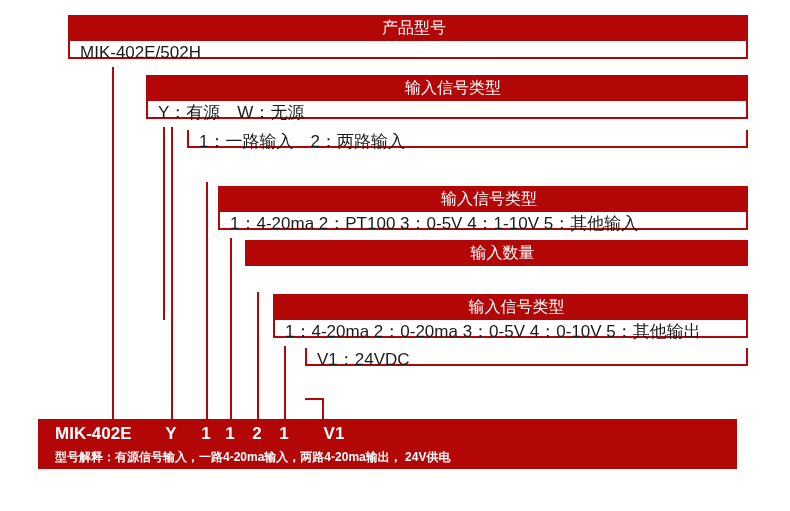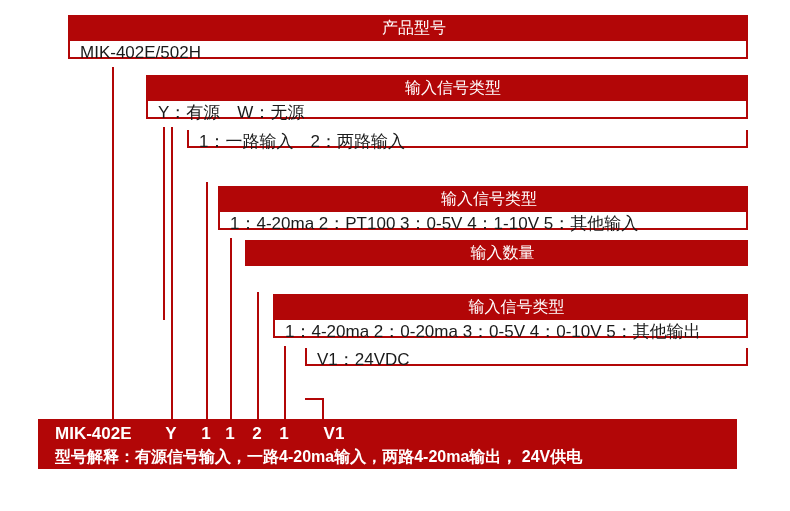--- a/index.html
+++ b/index.html
@@ -32,21 +32,21 @@
   .hline{position:absolute;height:2px;background:#b20607;}
   .summary{
     position:absolute;left:38px;top:419px;width:699px;height:50px;
     background:#b20607;color:#ffffff;
   }
   .summary .txt{
     position:absolute;height:22px;line-height:22px;
     font-size:17px;font-weight:700;white-space:pre;
   }
   .summary .code{transform:translateX(-50%);}
-  .summary .explain{font-size:16px;}
+  .summary .explain{font-size:12px;}
 </style>
 </head>
 <body>
 
 <div class="canvas">
 
   <div class="block" style="left:68px;top:15px;width:680px;">
     <div class="hdr">产品型号</div>
     <div class="val">MIK-402E/502H</div>
   </div>

